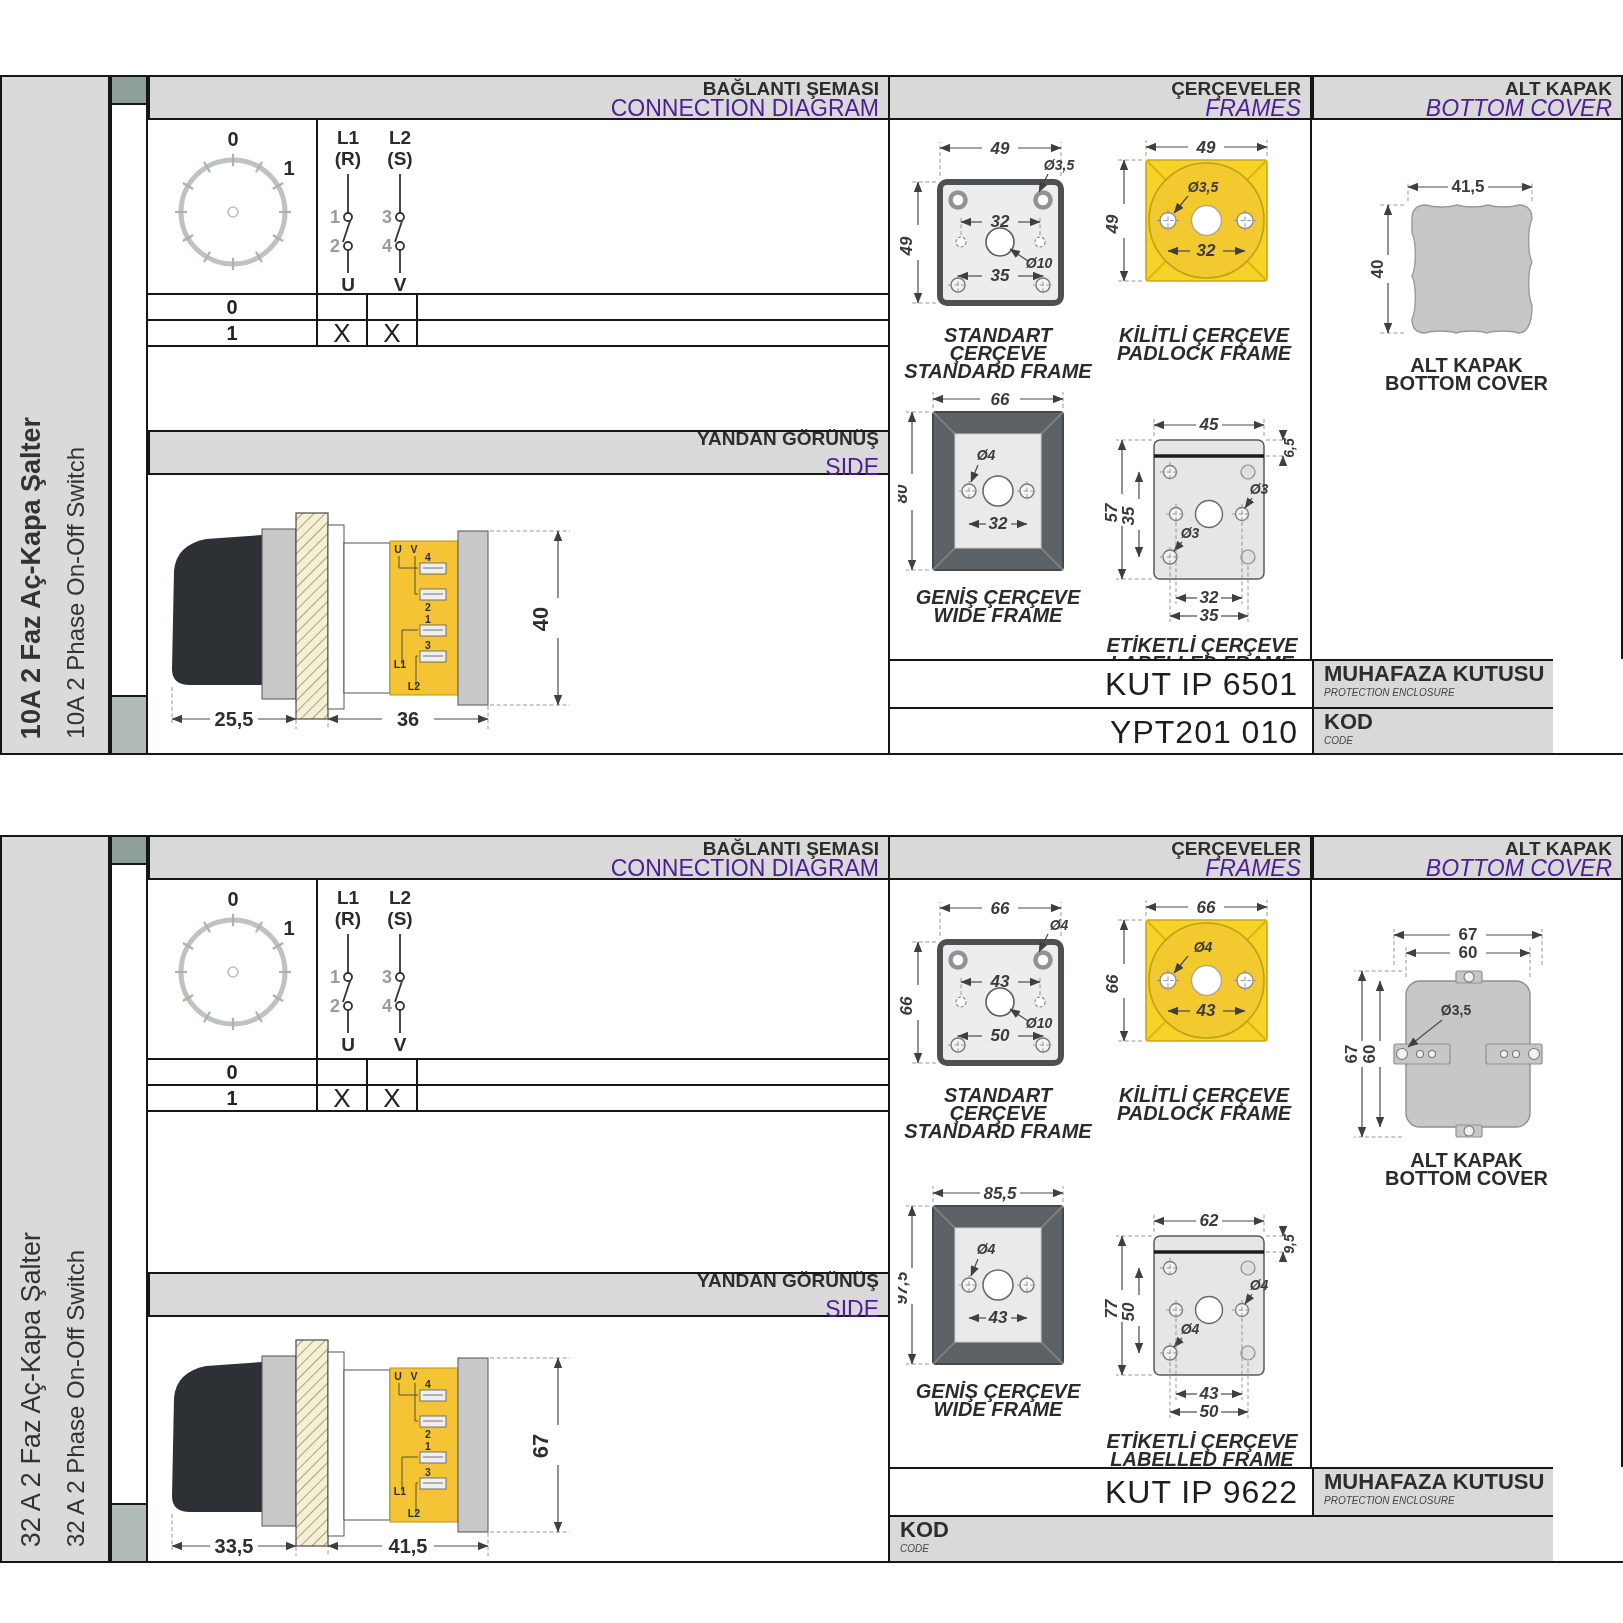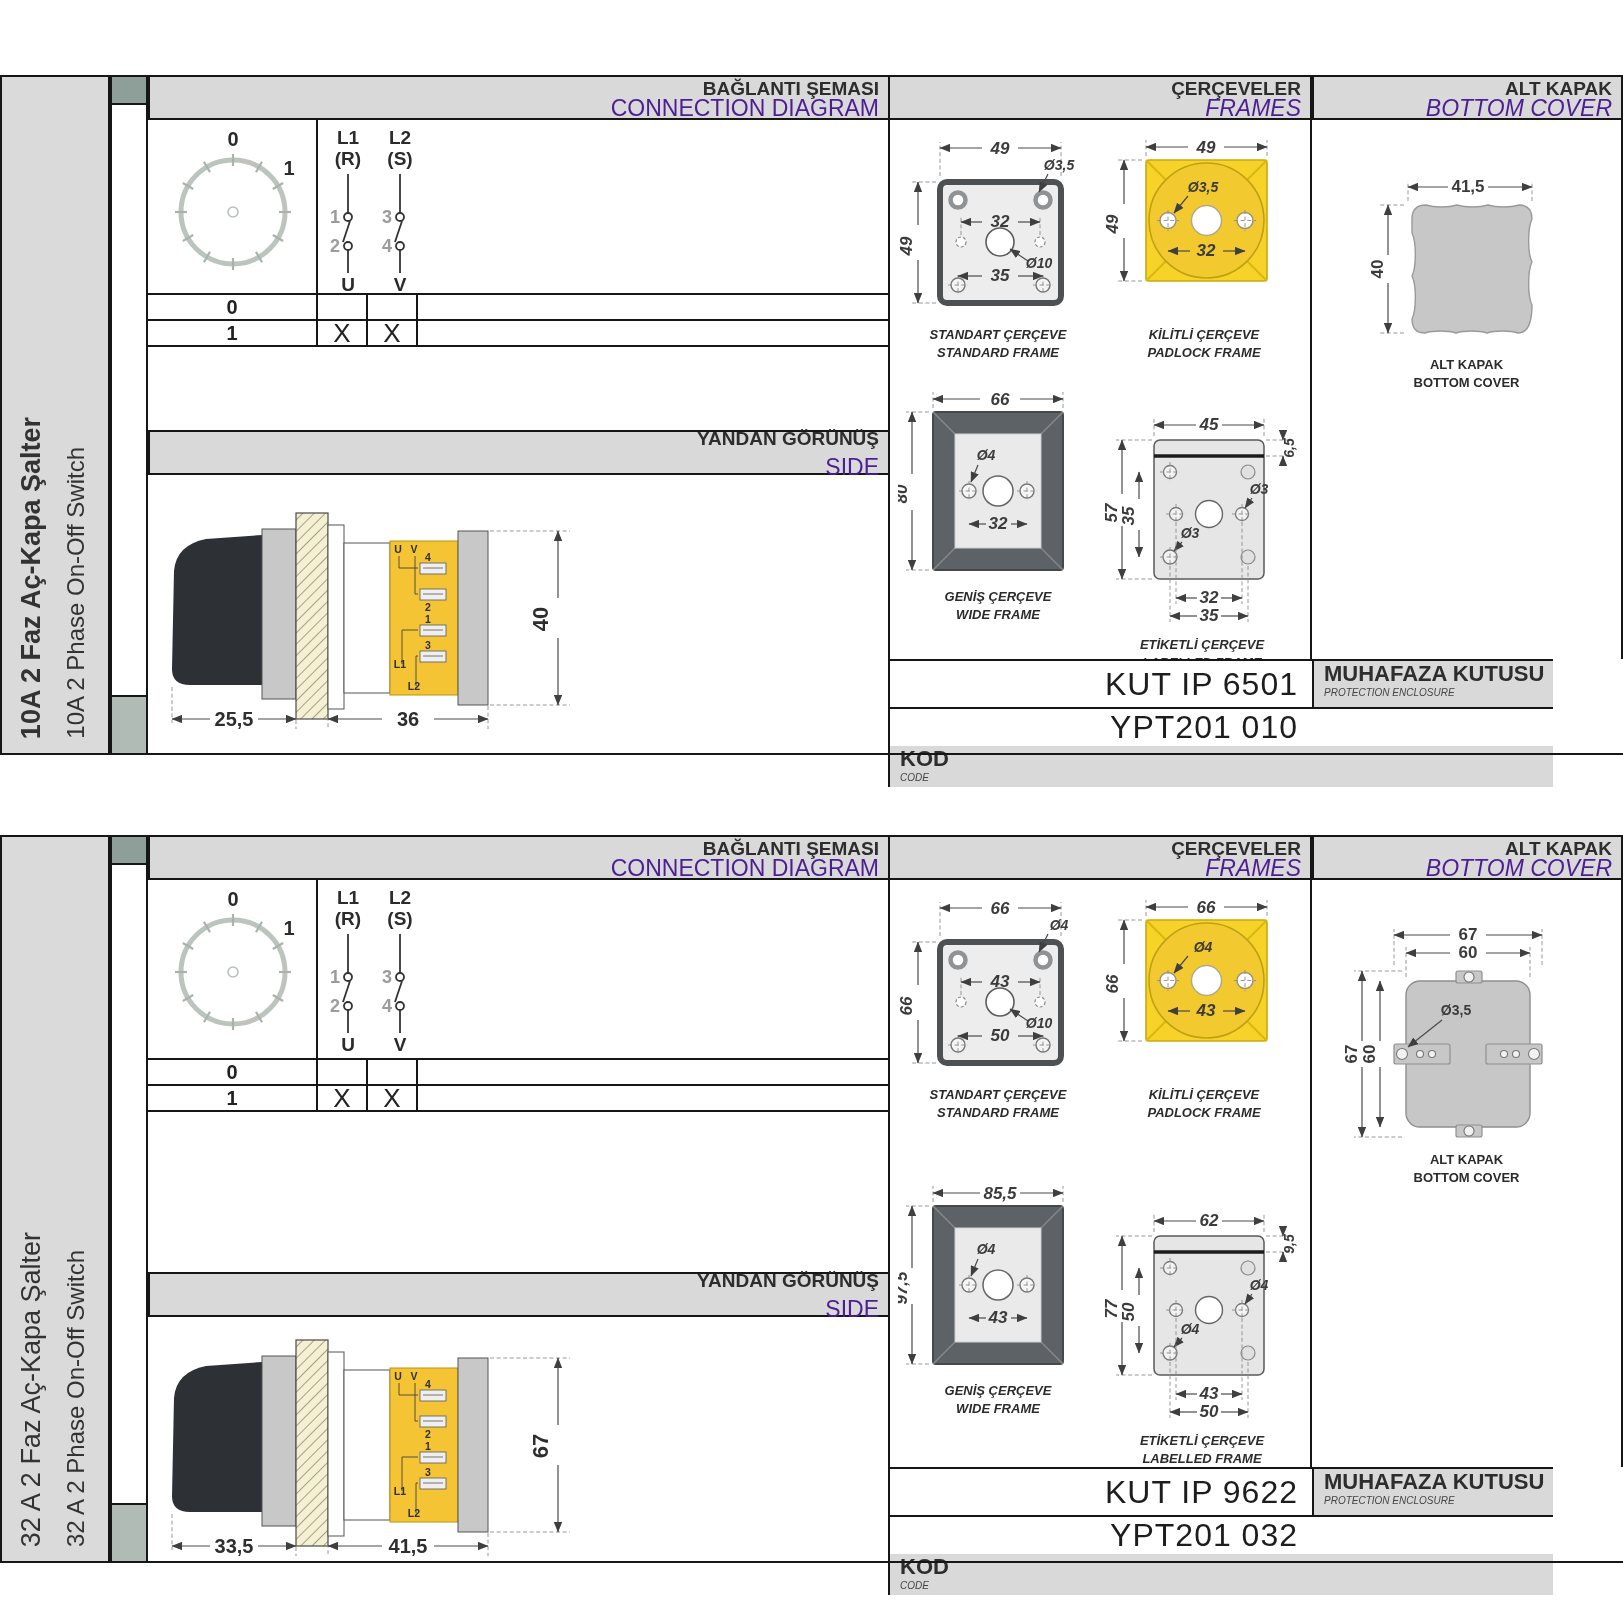--- a/index.html
+++ b/index.html
@@ -50,27 +50,27 @@
   
   .frames-area{position:absolute;left:888px;top:45px;bottom:96px;width:424px;border-left:2px solid #161616;border-right:2px solid #161616;box-sizing:border-box;}
   .cover-area{position:absolute;left:1312px;top:45px;bottom:96px;width:311px;border-right:2px solid #161616;box-sizing:border-box;}
   .fig{position:absolute;width:200px;text-align:center;font-style:italic;}
   .fig-standard{left:8px;top:10px;}
   .fig-padlock{left:214px;top:10px;}
   .fig-wide{left:8px;top:266px;}
   .fig-labelled{left:212px;top:248px;margin-top:42px;}
   .v1 .fig-wide{top:300px;}
   .v1 .fig-labelled{top:284px;}
-  .figcap{font-weight:bold;font-size:13px;line-height:18px;color:#2b2b2b;margin-top:2px;}
+  .figcap{font-weight:bold;font-size:20px;line-height:18px;color:#2b2b2b;margin-top:2px;}
   .fig-cover{position:absolute;left:50%;transform:translateX(-50%);top:55px;width:250px;text-align:center;}
   .v1 .fig-cover{top:45px;}
   
   .code-row{position:absolute;left:888px;width:665px;height:48px;display:flex;border-top:2px solid #161616;box-sizing:border-box;}
   .code-row1{bottom:48px;}
-  .code-row2{bottom:0;flex-direction:column;}
+  .code-row2{bottom:0;}
   .code-val{width:424px;display:flex;align-items:center;justify-content:flex-end;padding-right:14px;font-size:32px;color:#1d1d1d;box-sizing:border-box;border-left:2px solid #161616;background:#fff;letter-spacing:1px;}
   .code-lab{flex:1;background:#d9d9d9;border-left:2px solid #161616;padding:3px 0 0 10px;}
   .code-lab .tr{font-weight:bold;font-size:22px;line-height:20px;color:#2d2d2d;}
   .code-lab .en{font-style:italic;font-size:10px;line-height:18px;color:#444;}
   
   svg text{font-family:"Liberation Sans",sans-serif;}
   .dim{stroke:#4a4a4a;stroke-width:1.2;fill:none;}
   .ext{stroke:#8d8d8d;stroke-width:0.9;stroke-dasharray:4 2.6;fill:none;}
   .dimtxt{font-weight:bold;font-size:17px;fill:#3b3b3b;text-anchor:middle;}
   .dimtxt-s{font-size:14px;}
@@ -873,21 +873,20 @@
   </div>
 
   <div class="code-row code-row1">
     <div class="code-val">KUT IP 9622</div>
     <div class="code-lab">
       <div class="tr">MUHAFAZA KUTUSU</div>
       <div class="en">PROTECTION ENCLOSURE</div>
     </div>
   </div>
   <div class="code-row code-row2">
-    <div class="code-val">YPT201 032</div>
     <div class="code-lab">
       <div class="tr">KOD</div>
       <div class="en">CODE</div>
     </div>
   </div>
 
   <div class="bline"></div>
 </div>
 
 </body></html>

